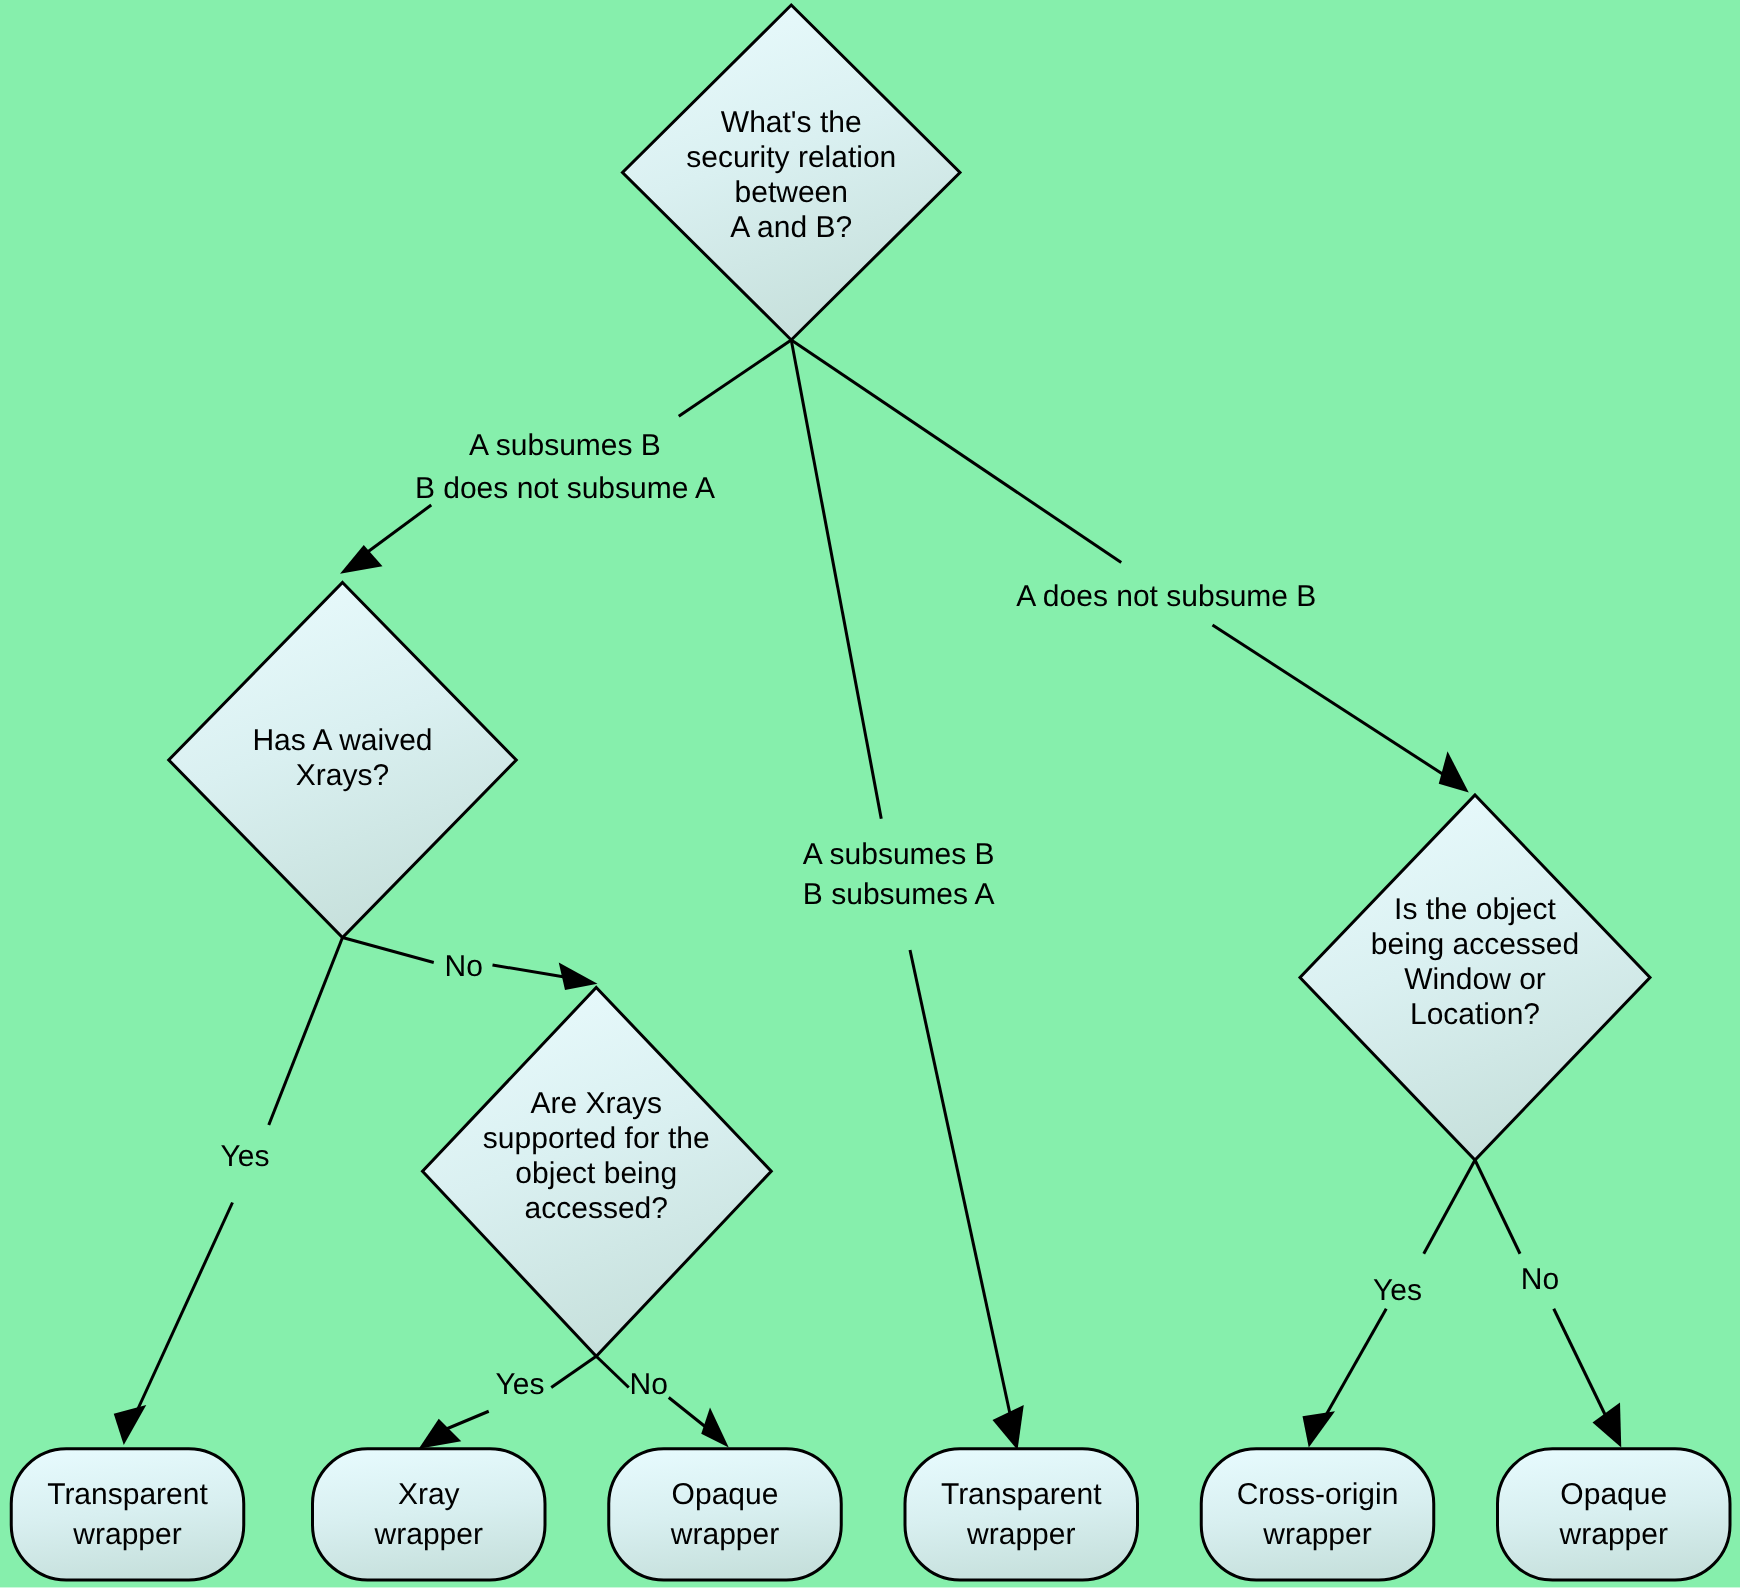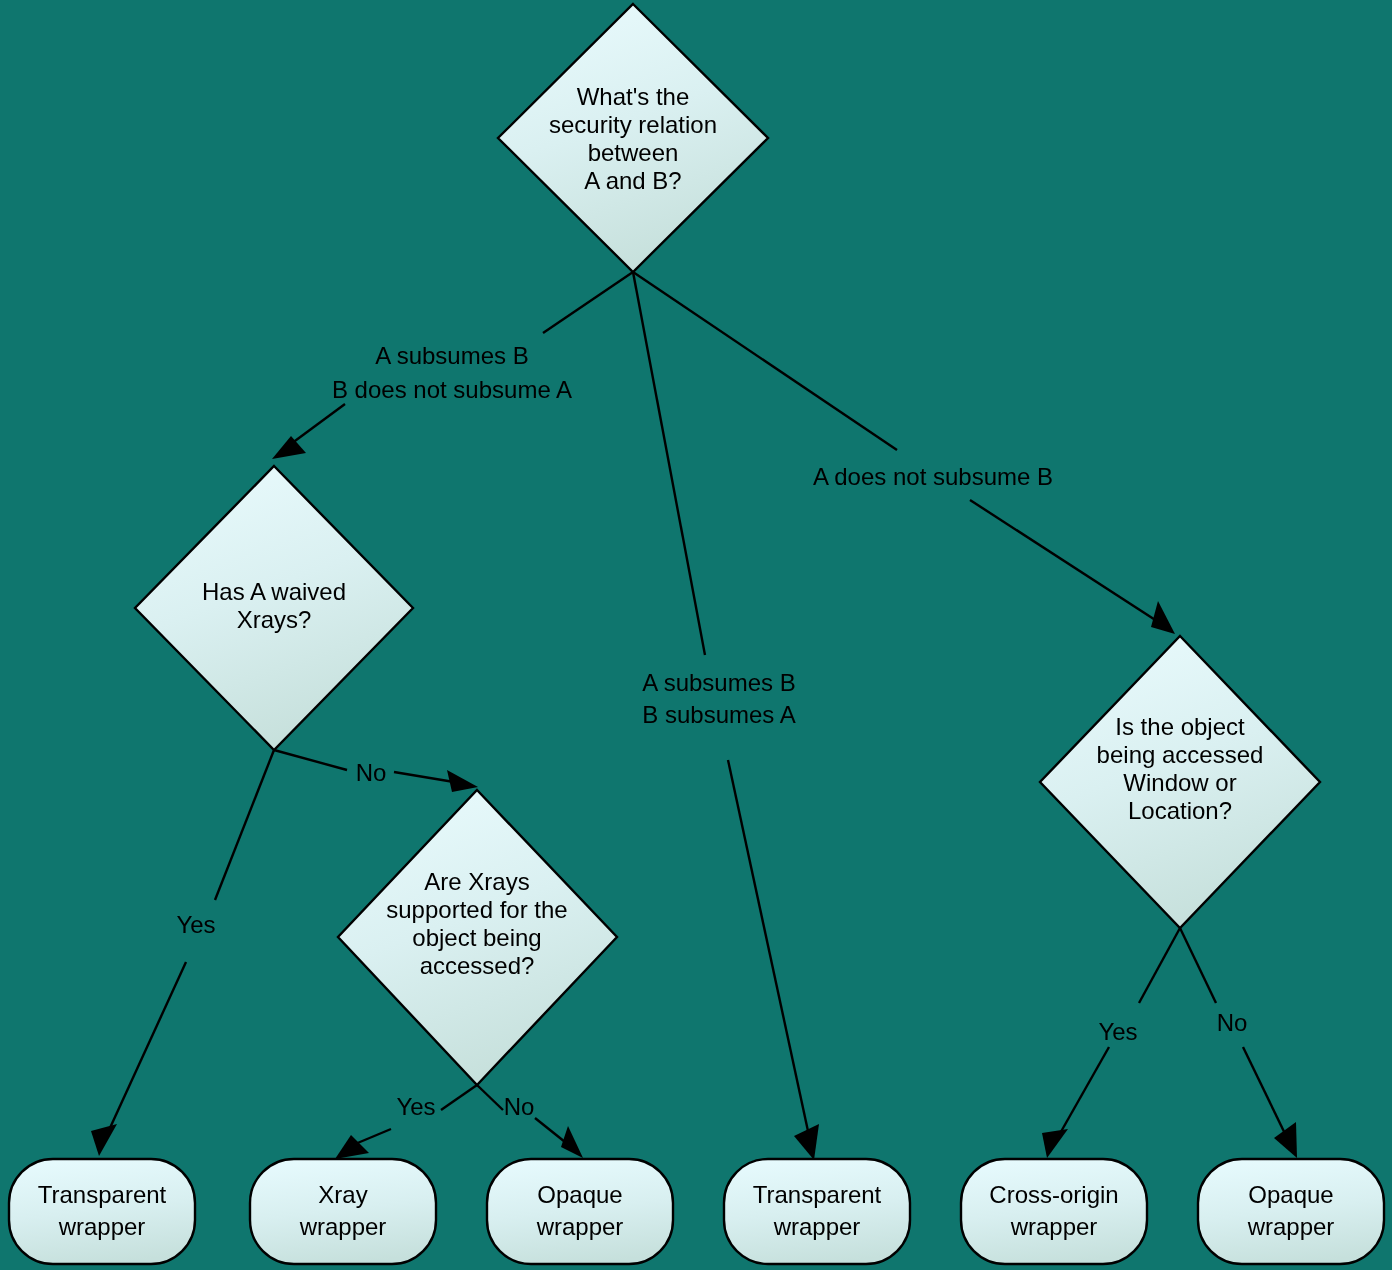--- a/index.html
+++ b/index.html
@@ -7,21 +7,21 @@
     padding: 0;
     background: #ffffff;
   }
   body {
     font-family: "Liberation Sans", sans-serif;
   }
   #canvas {
     position: relative;
     width: 1392px;
     height: 1270px;
-    background: #0f766e;
+    background: #86efac;
     overflow: hidden;
   }
   svg.diagram {
     position: absolute;
     left: 0;
     top: 0;
     width: 1392px;
     height: 1270px;
   }
   .node-text {

